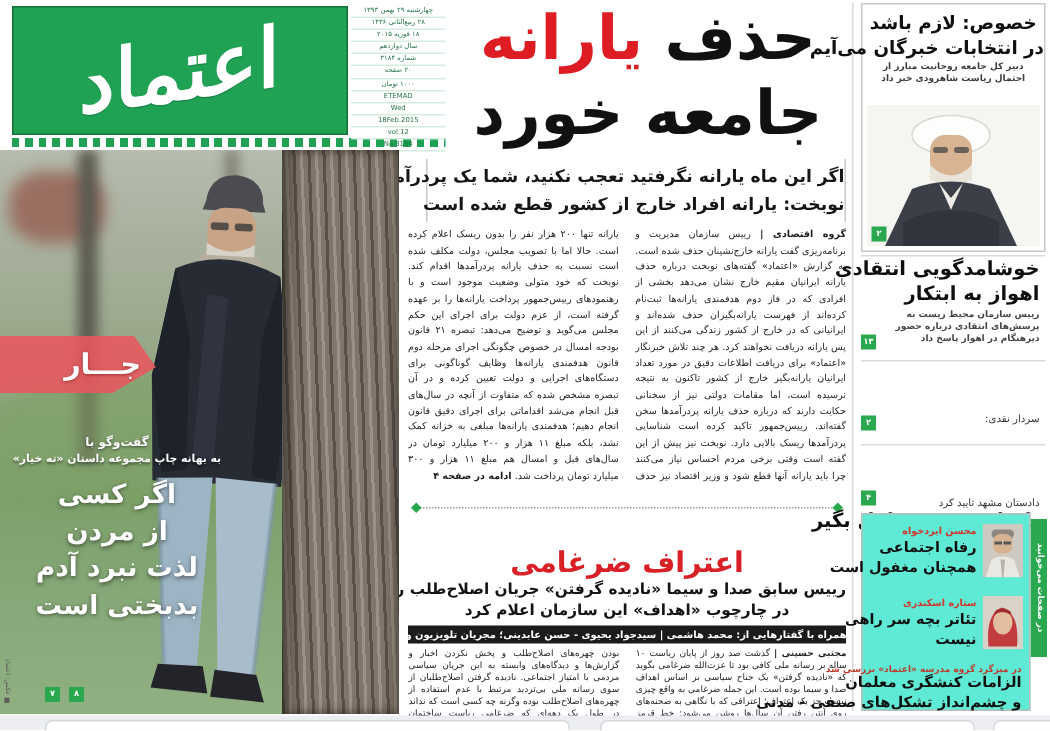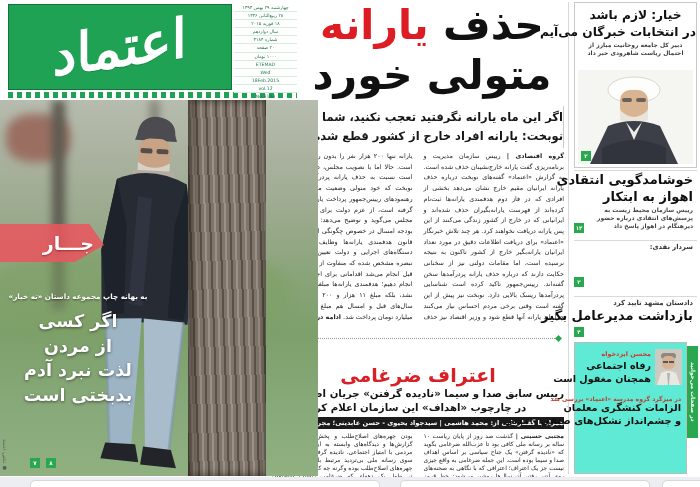--- a/index.html
+++ b/index.html
@@ -40,39 +40,39 @@
 
   
   .hbox { position:absolute; left:574px; top:2px; width:123px; height:166px; border:1px solid #c9c9c9; background:#fff; direction:rtl; text-align:center; }
   .hbox .t div { font-size:12.2px; font-weight:900; line-height:16.5px; color:#101010; white-space:nowrap; }
   .hbox .s { margin-top:1px; padding:0 5px; font-size:6px; line-height:8.4px; color:#3c3c3c; font-weight:700; }
   .hbox .photo { position:absolute; left:3px; right:3px; bottom:3px; height:94px; background:#f4f4f1; overflow:hidden; }
   .pagemark { position:absolute; width:10px; height:10px; background:#2aa84f; color:#fff; font-size:5.5px; line-height:10px; text-align:center; font-weight:700; }
 
   
   .brief { position:absolute; left:574px; width:123px; direction:rtl; background:#fff; }
-  .brief .kick { font-size:6.8px; color:#333; font-weight:700; padding:2px 4px 0 0; }
+  .brief .kick { font-size:6.8px; color:#333; font-weight:400; padding:2px 4px 0 0;margin-top:32px; }
   .brief .bt { font-size:13px; font-weight:900; color:#0f0f0f; line-height:17px; padding-right:4px; white-space:nowrap; }
   .brief .bs { font-size:6px; line-height:8.2px; color:#444; padding:1px 4px 0 4px; font-weight:700; }
   .b1 { top:170px; height:66px; border-top:1px solid #d9d9d9; }
   .b2 { top:240px; height:52px; border-top:1px solid #d9d9d9; }
   .b3 { top:296px; height:42px; border-top:1px solid #d9d9d9; }
 
   
   .readbox { position:absolute; left:574px; top:342px; width:113px; height:132px; border:1px solid #bcbcbc; background:#5eead4; direction:rtl; }
   .vtab { position:absolute; left:687px; top:346px; width:11px; height:92px; background:#2aa84f; color:#fff; font-size:5.8px; writing-mode:vertical-rl; text-orientation:mixed; text-align:center; line-height:11px; font-weight:700; }
   .person { position:relative; height:44px; margin:4px 4px 0 4px; }
   .person .thumb { position:absolute; right:0; top:2px; width:27px; height:36px; overflow:hidden; }
   .person .pn { position:absolute; right:31px; top:3px; font-size:6.4px; color:#d4342c; font-weight:700; white-space:nowrap; }
   .person .pt { position:absolute; right:31px; top:13px; font-size:9.6px; font-weight:900; color:#101010; line-height:12.8px; white-space:nowrap; }
   .readbox .redline { font-size:6px; color:#c0392b; font-weight:700; padding:4px 5px 0 0; white-space:nowrap; }
   .readbox .big div { font-size:9.8px; font-weight:900; color:#0f0f0f; line-height:12.6px; padding-right:5px; white-space:nowrap; }
 
   
-  .photo-main { position:absolute; left:0; top:100px; width:318px; height:376px; overflow:hidden; background:linear-gradient(180deg,#b6bcae 0%,#a9b19e 16%,#9aa98c 32%,#88a478 48%,#7da06b 62%,#87a878 80%,#90b081 100%); }
+  .photo-main { position:absolute; left:0; top:100px; width:266px; height:376px; overflow:hidden; background:linear-gradient(180deg,#b6bcae 0%,#a9b19e 16%,#9aa98c 32%,#88a478 48%,#7da06b 62%,#87a878 80%,#90b081 100%); }
   .blob { position:absolute; filter:blur(5px); border-radius:40%; }
   .trunk-bg { position:absolute; filter:blur(4px); background:#5c5a50; }
   .tree { position:absolute; left:188px; top:0; width:78px; height:376px; background:#80756a; background-image:repeating-linear-gradient(88deg, rgba(42,35,30,.45) 0 2px, rgba(0,0,0,0) 2px 5px, rgba(205,196,184,.35) 5px 7px, rgba(0,0,0,0) 7px 10px); box-shadow:inset 6px 0 8px rgba(30,25,20,.5), inset -4px 0 6px rgba(30,25,20,.35); }
   .ribbon { position:absolute; left:0; top:124px; width:104px; height:38px; background:rgba(232,86,95,.88); clip-path:polygon(0 0,86% 0,100% 55%,72% 100%,0 100%); display:flex; align-items:center; }
   .ribbon span { color:#fff; font-size:19px; font-weight:900; padding-right:10px; text-shadow:0 1px 2px rgba(120,20,25,.6); letter-spacing:1px; }
   .overlay-text { position:absolute; left:2px; top:190px; width:152px; text-align:center; direction:rtl; }
   .overlay-text .k { color:#fff; font-size:8px; font-weight:900; text-shadow:0 1px 2px rgba(0,0,0,.55); }
   .overlay-text .n { color:#f4555c; font-size:10.5px; font-weight:900; text-shadow:0 0 2px rgba(255,255,255,.55); margin-top:1px; white-space:nowrap; }
   .overlay-text .r { color:#fff; font-size:7.2px; font-weight:900; text-shadow:0 1px 2px rgba(0,0,0,.55); margin-top:2px; white-space:nowrap; }
   .overlay-text .q div { color:#fff; font-size:17.5px; font-weight:900; line-height:24.5px; text-shadow:0 1px 3px rgba(0,0,0,.5); white-space:nowrap; }
@@ -101,21 +101,21 @@
     <div>۱۰۰۰ تومان</div>
     <div>ETEMAD</div>
     <div>Wed</div>
     <div>18Feb.2015</div>
     <div>vol.12</div>
     <div>No.3184</div>
   </div>
 
   <div class="lead-head">
     <div class="l1"><span>حذف </span><span class="red">یارانه</span></div>
-    <div class="l2">متولی خورد</div>
+    <div class="l2">جامعه خورد</div>
   </div>
   <div class="lead-sub">
     <div>اگر این ماه یارانه نگرفتید تعجب نکنید، شما یک پردرآمد هستید</div>
     <div>نوبخت: یارانه افراد خارج از کشور قطع شده است</div>
   </div>
 
   <div class="vrule"></div>
 
   <div class="article">
     <span class="lead-in">گروه اقتصادی |</span><span> رییس سازمان مدیریت و برنامه‌ریزی گفت یارانه خارج‌نشینان حذف شده است. به گزارش «اعتماد» گفته‌های نوبخت درباره حذف یارانه ایرانیان مقیم خارج نشان می‌دهد بخشی از افرادی که در فاز دوم هدفمندی یارانه‌ها ثبت‌نام کرده‌اند از فهرست یارانه‌بگیران حذف شده‌اند و ایرانیانی که در خارج از کشور زندگی می‌کنند از این پس یارانه دریافت نخواهند کرد. هر چند تلاش خبرنگار «اعتماد» برای دریافت اطلاعات دقیق در مورد تعداد ایرانیان یارانه‌بگیر خارج از کشور تاکنون به نتیجه نرسیده است، اما مقامات دولتی نیز از سخنانی حکایت دارند که درباره حذف یارانه پردرآمدها سخن گفته‌اند. رییس‌جمهور تاکید کرده است شناسایی پردرآمدها ریسک بالایی دارد. نوبخت نیز پیش از این گفته است وقتی برخی مردم احساس نیاز می‌کنند چرا باید یارانه آنها قطع شود و وزیر اقتصاد نیز حذف یارانه تنها ۲۰۰ هزار نفر را بدون ریسک اعلام کرده است. حالا اما با تصویب مجلس، دولت مکلف شده است نسبت به حذف یارانه پردرآمدها اقدام کند. نوبخت که خود متولی وضعیت موجود است و با رهنمودهای رییس‌جمهور پرداخت یارانه‌ها را بر عهده گرفته است، از عزم دولت برای اجرای این حکم مجلس می‌گوید و توضیح می‌دهد: تبصره ۲۱ قانون بودجه امسال در خصوص چگونگی اجرای مرحله دوم قانون هدفمندی یارانه‌ها وظایف گوناگونی برای دستگاه‌های اجرایی و دولت تعیین کرده و در آن تبصره مشخص شده که متفاوت از آنچه در سال‌های قبل انجام می‌شد اقداماتی برای اجرای دقیق قانون انجام دهیم؛ هدفمندی یارانه‌ها مبلغی به خزانه کمک نشد، بلکه مبلغ ۱۱ هزار و ۲۰۰ میلیارد تومان در سال‌های قبل و امسال هم مبلغ ۱۱ هزار و ۳۰۰ میلیارد تومان پرداخت شد. </span><span class="cont">ادامه در صفحه ۴</span>
@@ -133,21 +133,21 @@
       <div>در چارچوب «اهداف» این سازمان اعلام کرد</div>
     </div>
     <div class="bar">همراه با گفتارهایی از: محمد هاشمی | سیدجواد یحیوی - حسن عابدینی؛ مجریان تلویزیون و...</div>
     <div class="body">
       <span style="font-weight:900">مجتبی حسینی |</span><span> گذشت صد روز از پایان ریاست ۱۰ ساله بر رسانه ملی کافی بود تا عزت‌الله ضرغامی بگوید که «نادیده گرفتن» یک جناح سیاسی بر اساس اهداف صدا و سیما بوده است. این جمله ضرغامی به واقع چیزی نیست جز یک اعتراف؛ اعترافی که با نگاهی به صحنه‌های روی آنتن رفتن آن سال‌ها روشن می‌شود: خط قرمز بودن چهره‌های اصلاح‌طلب و پخش نکردن اخبار و گزارش‌ها و دیدگاه‌های وابسته به این جریان سیاسی مردمی با امتیاز اجتماعی. نادیده گرفتن اصلاح‌طلبان از سوی رسانه ملی بی‌تردید مرتبط با عدم استفاده از چهره‌های اصلاح‌طلب بوده وگرنه چه کسی است که نداند در طول یک دهه‌ای که ضرغامی ریاست ساختمان شیشه‌ای جام جم را بر عهده داشت از اصلاح‌طلبان و اصلاحات چگونه با چه رویکردی خبر و گزارش خوانده و مستند پخش شد و هر بار که تصویر یک اصلاح‌طلب از رسانه ملی منعکس شد اتهامات عریض و طویلی به آن سنجاق شده بود. </span>
     </div>
   </div>
 
   <div class="hbox">
     <div class="t" style="padding-top:4px;">
-      <div>خیار: لازم باشد</div>
+      <div>خصوص: لازم باشد</div>
       <div>در انتخابات خبرگان می‌آیم</div>
     </div>
     <div class="s">دبیر کل جامعه روحانیت مبارز از احتمال ریاست شاهرودی خبر داد</div>
     <div class="photo">
       <svg width="117" height="94" viewBox="0 0 117 94">
         <rect x="0" y="0" width="117" height="94" fill="#f5f5f2"></rect>
         <ellipse cx="58" cy="20" rx="26" ry="13" fill="#fdfdfc" stroke="#d8d8d2" stroke-width="1"></ellipse>
         <rect x="44" y="20" width="28" height="28" rx="10" fill="#d9b492"></rect>
         <path d="M44,40 q14,14 28,0 l0,10 q-14,8 -28,0 z" fill="#e9e5da"></path>
         <rect x="46" y="28" width="10" height="4" rx="2" fill="#6a625a"></rect>
@@ -185,20 +185,32 @@
             <rect x="6" y="4" width="15" height="6" rx="3" fill="#8e8881"></rect>
             <rect x="7" y="7" width="13" height="13" rx="5" fill="#d8b392"></rect>
             <rect x="8" y="12" width="5" height="2" fill="#555"></rect>
             <rect x="14" y="12" width="5" height="2" fill="#555"></rect>
             <path d="M2,36 L6,24 Q13,20 21,24 L25,36 Z" fill="#e9e7e1"></path>
             <path d="M12,24 L15,24 L14,36 L13,36 Z" fill="#b8b4ac"></path>
           </svg>
       </div>
       <div class="pn">محسن ایزدخواه</div>
       <div class="pt"><span>رفاه اجتماعی</span><br><span>همچنان مغفول است</span></div>
+    </div>
+    <div class="person">
+      <div class="thumb">
+        <svg width="27" height="36" viewBox="0 0 27 36">
+            <rect width="27" height="36" fill="#d8d2c9"></rect>
+            <path d="M4,34 Q2,12 13,8 Q25,12 23,34 Z" fill="#c23b3f"></path>
+            <ellipse cx="13.5" cy="18" rx="6.5" ry="8" fill="#e3bd9d"></ellipse>
+            <path d="M8,13 Q13,9 19,13 L19,11 Q13,6 8,11 Z" fill="#a32e32"></path>
+          </svg>
+      </div>
+      <div class="pn">ستاره اسکندری</div>
+      <div class="pt"><span>تئاتر بچه سر راهی</span><br><span>نیست</span></div>
     </div>
     <div class="redline">در میزگرد گروه مدرسه «اعتماد» بررسی شد</div>
     <div class="big">
       <div>الزامات کنشگری معلمان</div>
       <div>و چشم‌انداز تشکل‌های صنفی - مدنی</div>
     </div>
   </div>
 
   <div class="photo-main">
     <div class="blob" style="left:6px; top:14px; width:64px; height:48px; background:#9a6f62;"></div>
@@ -227,20 +239,21 @@
       </g>
     </svg>
 
     <div class="tree"></div>
 
     <div class="ribbon">
       <span>جـــار</span>
     </div>
 
     <div class="overlay-text">
+      <div class="k">گفت‌وگو با</div>
       <div class="r">به بهانه چاپ مجموعه داستان «ته خیار»</div>
       <div class="q" style="margin-top:8px;">
         <div>اگر کسی</div>
         <div>از مردن</div>
         <div>لذت نبرد آدم</div>
         <div>بدبختی است</div>
       </div>
     </div>
 
     <div class="credit">■ عکس: اعتماد</div>

